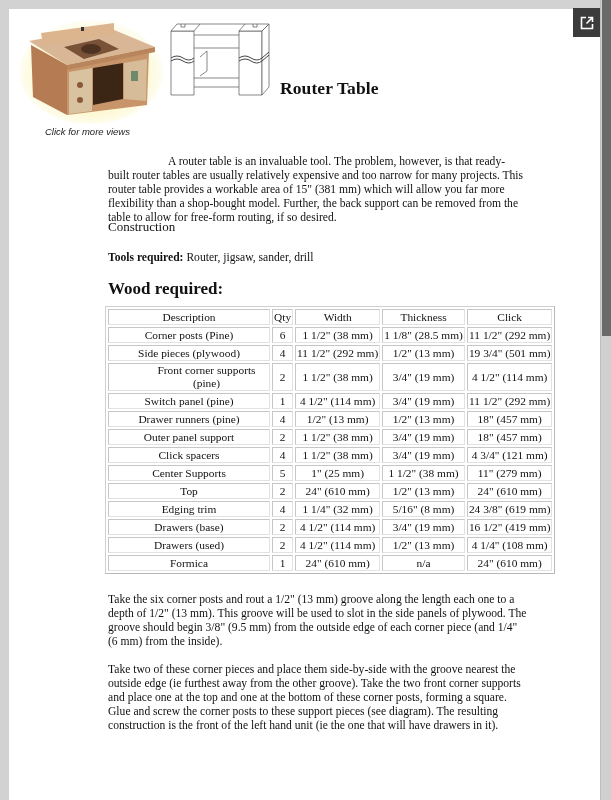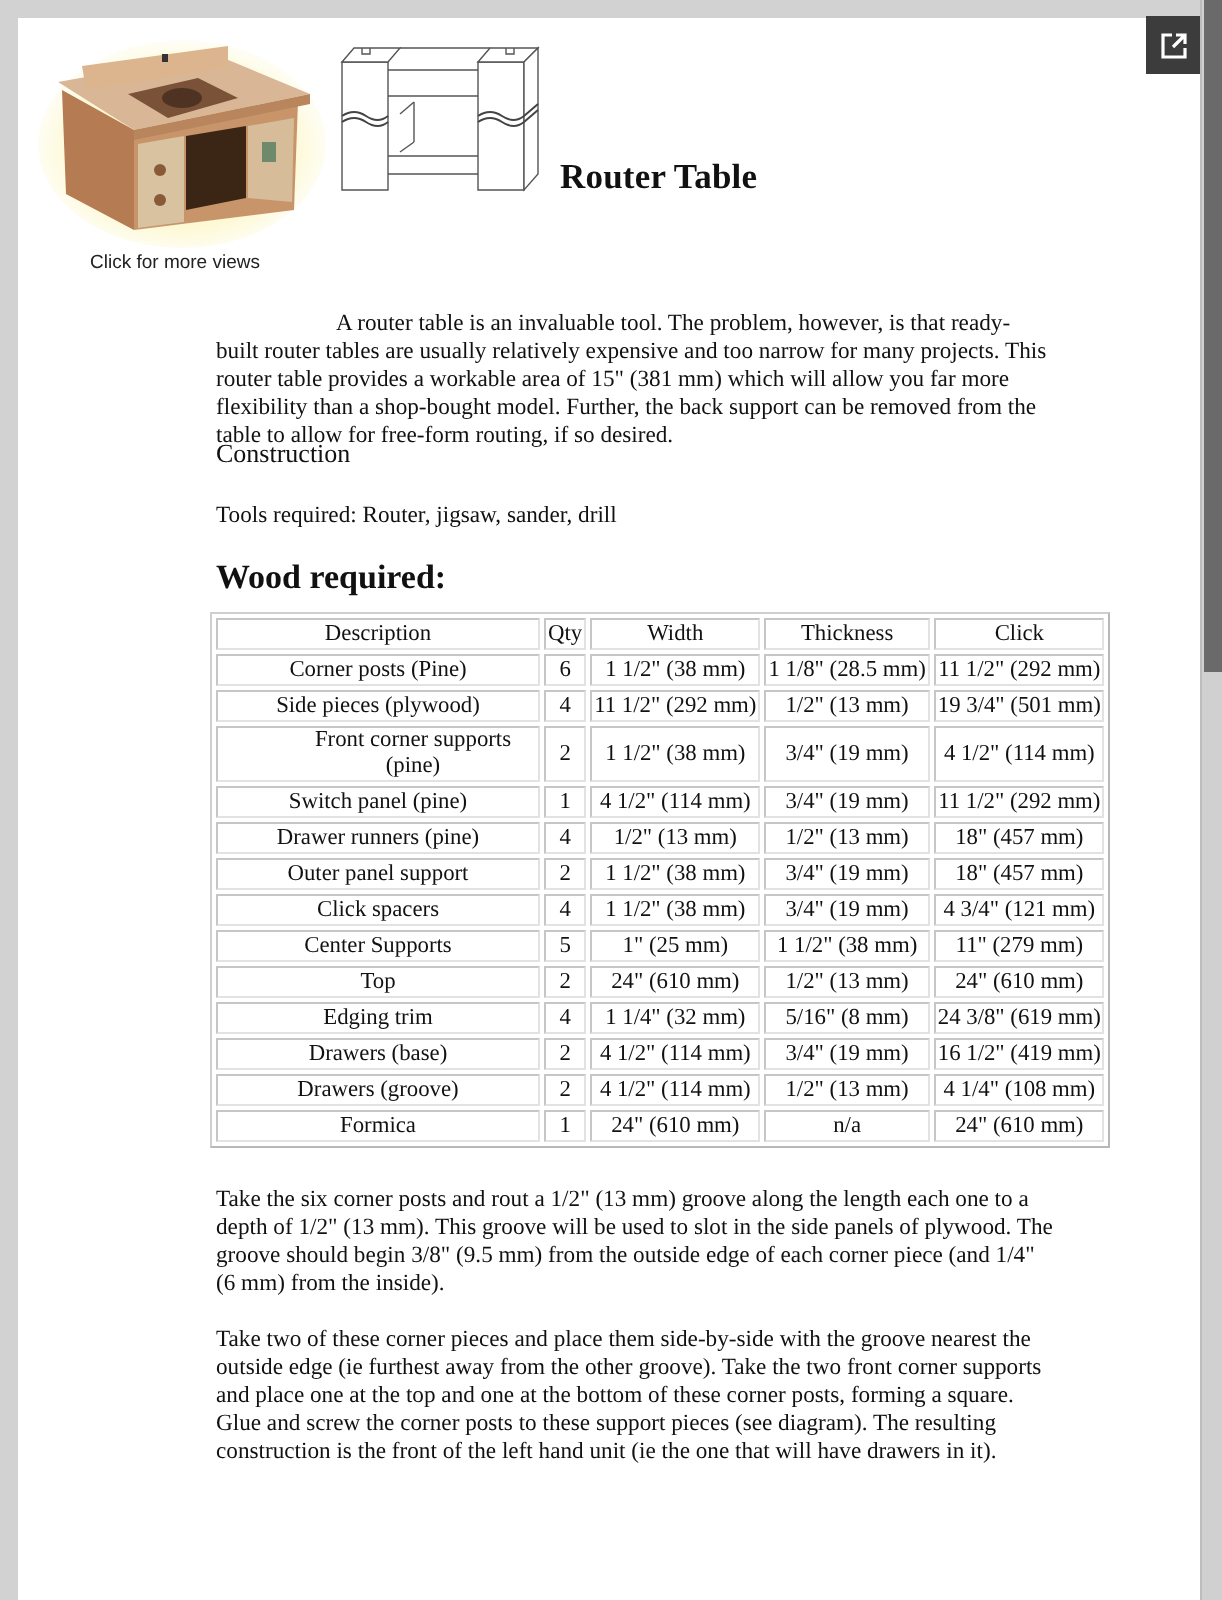--- a/index.html
+++ b/index.html
@@ -23,36 +23,36 @@
   }
   .popout {
     position:absolute; left:573px; top:8px; width:27px; height:29px;
     background:#3c3c3c; display:flex; align-items:center; justify-content:center;
   }
   .product-photo {
     position:absolute; left:10px; top:10px; width:145px; height:105px;
   }
   .caption {
     position:absolute; left:36px; top:117px;
-    font-family:"Liberation Sans", "DejaVu Sans", sans-serif; font-size:9.5px; color:#222;
+    font-family:"Liberation Sans", "DejaVu Sans", sans-serif; font-size:9.5px; color:#222;font-style:italic;
   }
   .diagram { position:absolute; left:160px; top:12px; width:108px; height:76px; }
   h1.title {
     position:absolute; left:271px; top:69px; margin:0;
     font-size:17.5px; font-weight:bold; letter-spacing:0.1px;
   }
   .intro {
     position:absolute; left:99px; top:146px; width:418px; margin:0;
     font-size:11.6px; line-height:14.1px; text-indent:60px;
   }
   h2.construction {
     position:absolute; left:99px; top:210px; margin:0; font-size:13px; font-weight:normal;
   }
   .tools { position:absolute; left:99px; top:242px; margin:0; font-size:11.6px; }
-  .tools b, .wood b { font-weight:normal; }
+  .tools b, .wood b { font-weight:bold; }
   .wood { position:absolute; left:99px; top:270px; margin:0; font-size:17px; font-weight:bold; }
   table.wood-table {
     position:absolute; left:96px; top:297px;
     border-collapse:separate; border-spacing:2px;
     border:1px solid #cfcfcf; border-right-color:#b8b8b8; border-bottom-color:#b8b8b8;
     font-size:11.4px;
     text-align:center;
   }
   table.wood-table td {
     border:1px solid #c6c6c6; border-right-color:#e2e2e2; border-bottom-color:#e2e2e2;
@@ -222,21 +222,21 @@
           <td>24 3/8" (619 mm)</td>
         </tr>
         <tr>
           <td>Drawers (base)</td>
           <td>2</td>
           <td>4 1/2" (114 mm)</td>
           <td>3/4" (19 mm)</td>
           <td>16 1/2" (419 mm)</td>
         </tr>
         <tr>
-          <td>Drawers (groove)</td>
+          <td>Drawers (used)</td>
           <td>2</td>
           <td>4 1/2" (114 mm)</td>
           <td>1/2" (13 mm)</td>
           <td>4 1/4" (108 mm)</td>
         </tr>
         <tr>
           <td>Formica</td>
           <td>1</td>
           <td>24" (610 mm)</td>
           <td>n/a</td>

